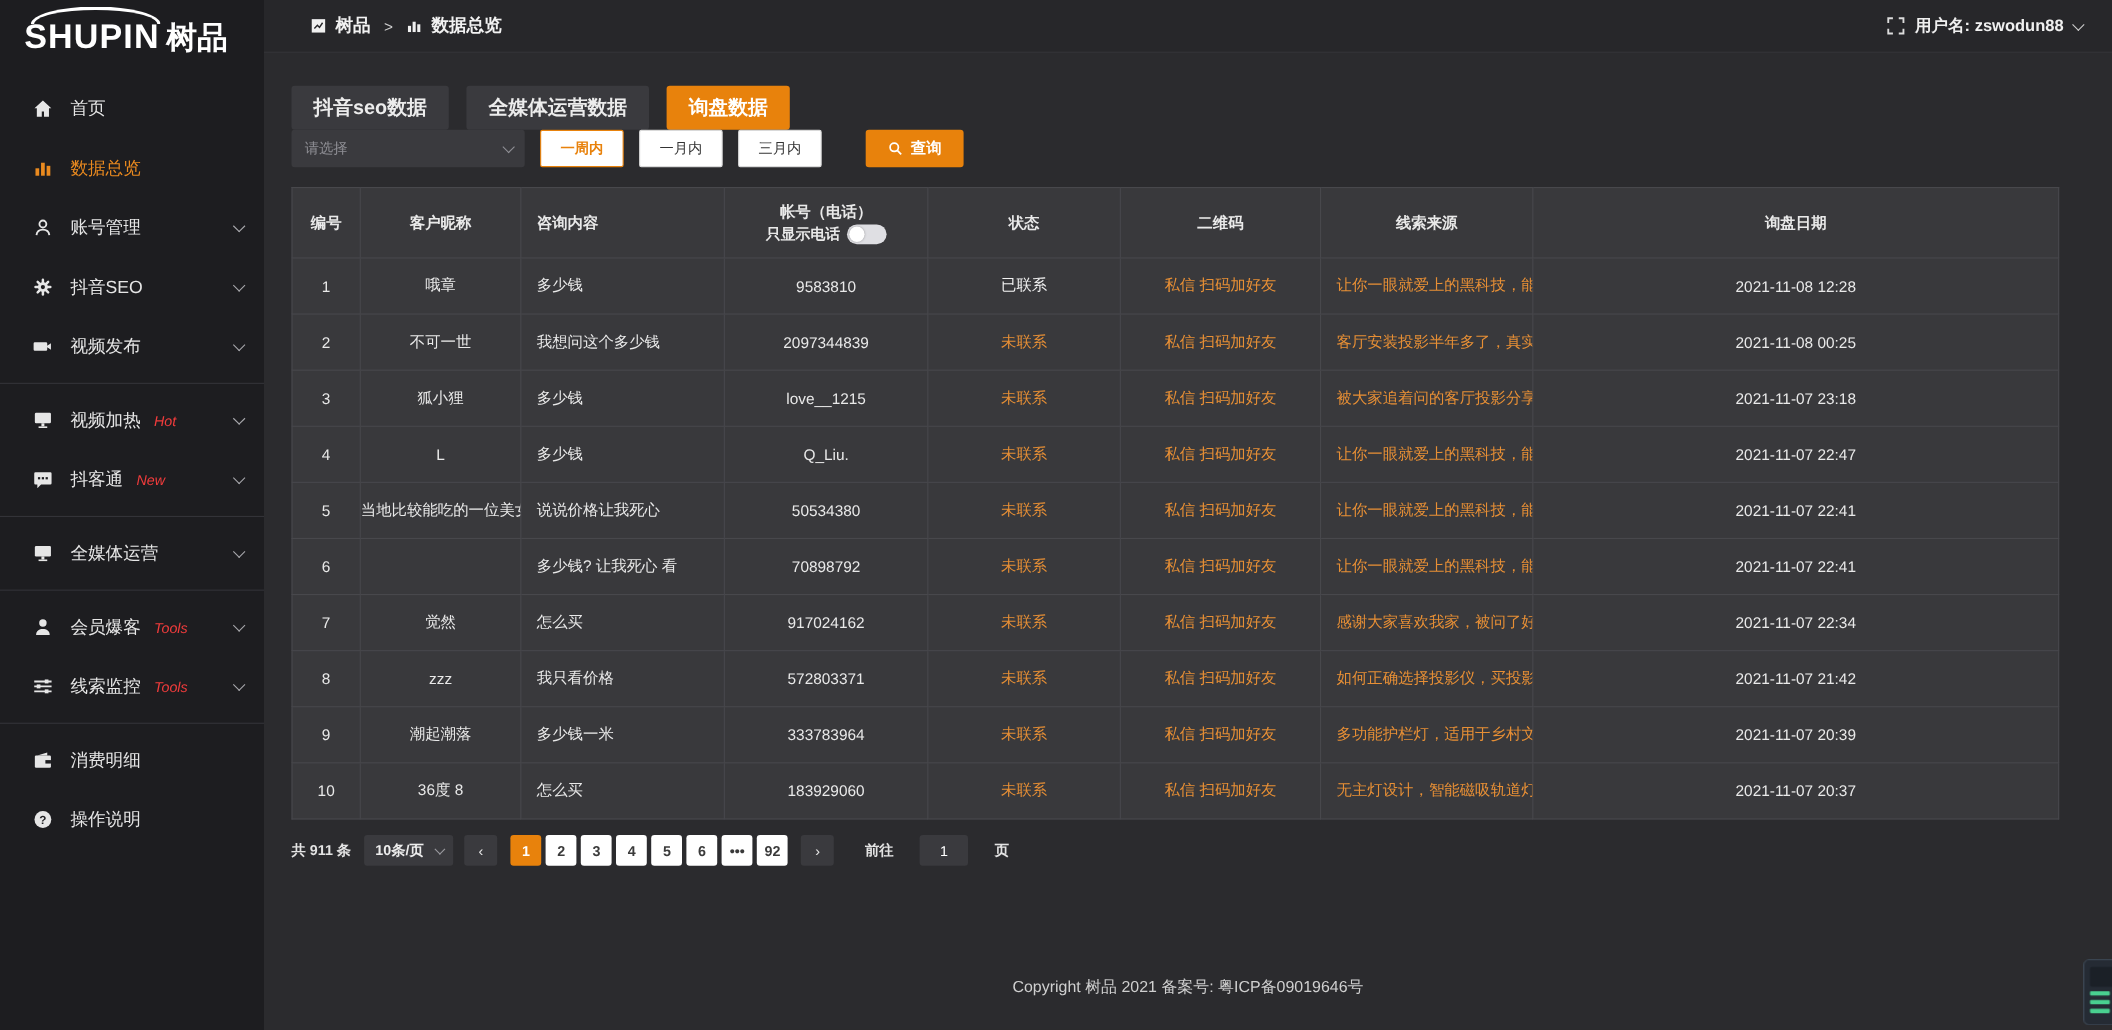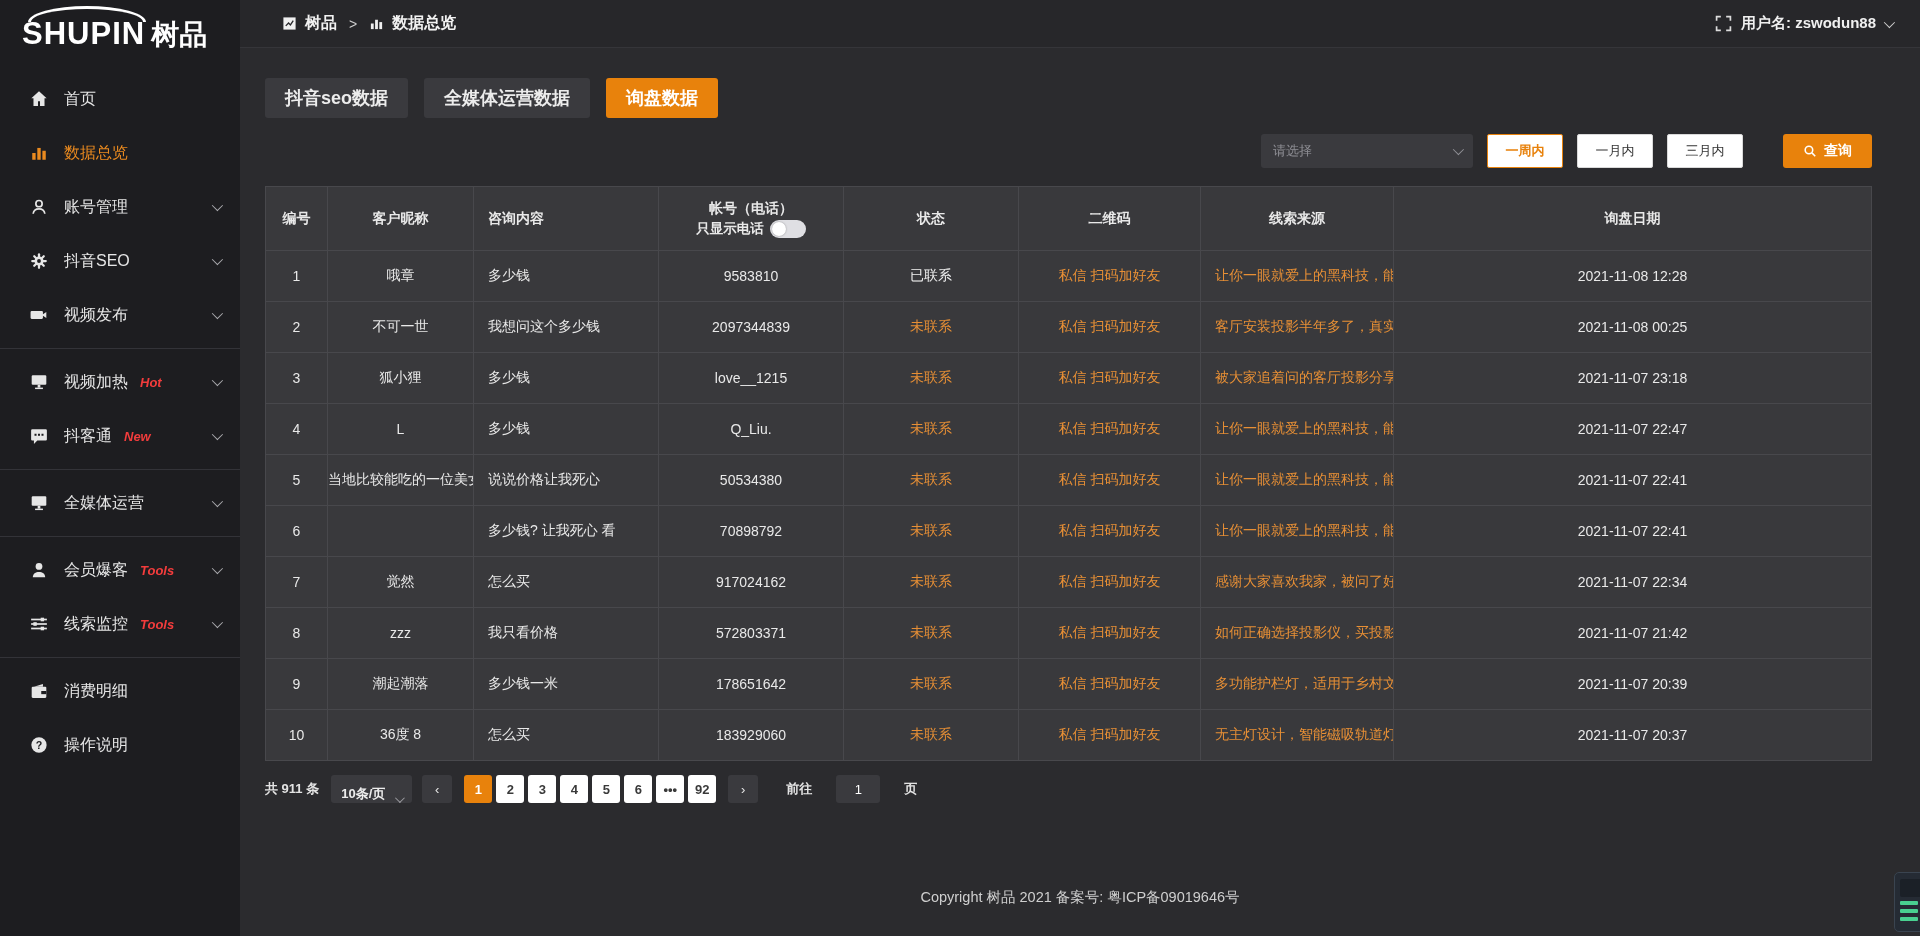--- a/index.html
+++ b/index.html
@@ -17,21 +17,21 @@
   .logo-text { position:absolute; left:22px; top:16px; white-space:nowrap; }
   .logo-en { font-size:31px; font-weight:bold; color:#fff; letter-spacing:1px; }
   .logo-cn { font-size:28px; font-weight:bold; color:#fff; margin-left:6px; }
   .side-nav { margin-top:14px; }
   .side-item { display:flex; align-items:center; height:54px; padding:0 20px 0 30px;
     font-size:16px; color:#e6e6e6; cursor:pointer; position:relative; }
   .side-item .s-icon { width:18px; height:18px; margin-right:16px; color:#e6e6e6;
     display:inline-flex; align-items:center; }
   .side-item .s-icon svg { width:18px; height:18px; }
   .side-item.active, .side-item.active .s-icon { color:#ea8a1f; }
-  .badge { font-size:13px; font-weight:bold; font-style:italic; margin-left:12px; }
+  .badge { font-size:13px; font-weight:normal; font-style:italic; margin-left:12px; }
   .side-chev { margin-left:auto; width:8px; height:8px;
     border-right:1.5px solid #a9a9ad; border-bottom:1.5px solid #a9a9ad;
     transform:rotate(45deg) translateY(-2px); }
   .side-divider { border:none; border-top:1px solid #333338; margin:6px 0; }
 
   
   .topbar { position:fixed; left:240px; right:0; top:0; height:48px;
     background:#27272a; display:flex; align-items:center; padding:0 28px 0 42px;
     border-bottom:1px solid #353539; z-index:4; }
   .breadcrumb { display:flex; align-items:center; font-size:16px; font-weight:bold;
@@ -48,21 +48,21 @@
     border-bottom:1.5px solid #cfcfcf; transform:rotate(45deg) translateY(-2px);
     display:inline-block; }
 
   
   .content { margin-left:240px; padding:78px 48px 0 25px; }
   .tabs { display:flex; gap:16px; }
   .tab { height:40px; padding:0 20px; background:#3a3a3e; color:#ececec;
     border:none; border-radius:3px; font-size:18px; cursor:pointer;
     font-family:inherit; font-weight:bold; }
   .tab.active { background:#e8820c; color:#fff; }
-  .filters { display:flex; align-items:center; margin-top:16px; gap:14px;justify-content:flex-end; }
+  .filters { display:flex; align-items:center; gap:14px; }
   .select { width:212px; height:34px; background:#3a3a3e; border-radius:3px;
     color:#8f8f95; font-size:13px; display:flex; align-items:center;
     padding:0 12px; cursor:pointer; }
   .select .chev-down { margin-left:auto; border-color:#8f8f95; }
   .range-btn { height:34px; min-width:76px; padding:0 14px; background:#fff;
     border:1px solid #d9d9d9; border-radius:2px; color:#333; font-size:13px;
     cursor:pointer; font-family:inherit; }
   .range-btn.active { border-color:#e8820c; color:#e8820c; font-weight:bold; }
   .query-btn { height:34px; padding:0 20px; margin-left:26px; background:#e8820c;
     color:#fff; border:none; border-radius:3px; font-size:14px; font-weight:bold;
@@ -87,21 +87,21 @@
   .toggle { width:36px; height:18px; border-radius:9px; background:#dfdfe3;
     position:relative; cursor:pointer; display:inline-block; }
   .toggle .knob { position:absolute; left:2px; top:2px; width:14px; height:14px;
     border-radius:50%; background:#fff; box-shadow:0 0 2px rgba(0,0,0,.35); }
 
   
   .pagination { display:flex; align-items:center; margin-top:14px; gap:8px;
     font-size:13px; color:#e3e3e3; }
   .pg-total { font-weight:bold; margin-right:4px; }
   .pg-size { height:28px; background:#3a3a3e; border-radius:3px; padding:0 10px;
-    display:flex; align-items:flex-end; gap:10px; color:#ededed; cursor:pointer;
+    display:flex; align-items:center; gap:10px; color:#ededed; cursor:pointer;
     font-weight:bold; }
   .pg-size .chev-down { border-color:#9a9a9f; width:7px; height:7px; }
   .pg-arrow { width:30px; height:28px; background:#3a3a3e; border:none;
     border-radius:3px; color:#e6e6e6; font-size:13px; cursor:pointer;
     margin:0 2px; font-family:inherit; }
   .pg-num { min-width:28px; height:28px; padding:0 6px; background:#fff;
     border:none; border-radius:3px; color:#3a3a3a; font-size:13px;
     font-weight:bold; cursor:pointer; margin:0 2px; font-family:inherit; }
   .pg-num.active { background:#e8820c; color:#fff; }
   .pg-goto { display:flex; align-items:center; gap:24px; margin-left:18px;
@@ -454,21 +454,21 @@
           <td>572803371</td>
           <td class="status-un">未联系</td>
           <td class="orange-text">私信 扫码加好友</td>
           <td class="orange-text left">如何正确选择投影仪，买投影...</td>
           <td>2021-11-07 21:42</td>
         </tr>
         <tr>
           <td>9</td>
           <td>潮起潮落</td>
           <td class="left">多少钱一米</td>
-          <td>178651642</td>
+          <td>333783964</td>
           <td class="status-un">未联系</td>
           <td class="orange-text">私信 扫码加好友</td>
           <td class="orange-text left">多功能护栏灯，适用于乡村文...</td>
           <td>2021-11-07 20:39</td>
         </tr>
         <tr>
           <td>10</td>
           <td>36度 8</td>
           <td class="left">怎么买</td>
           <td>183929060</td>

